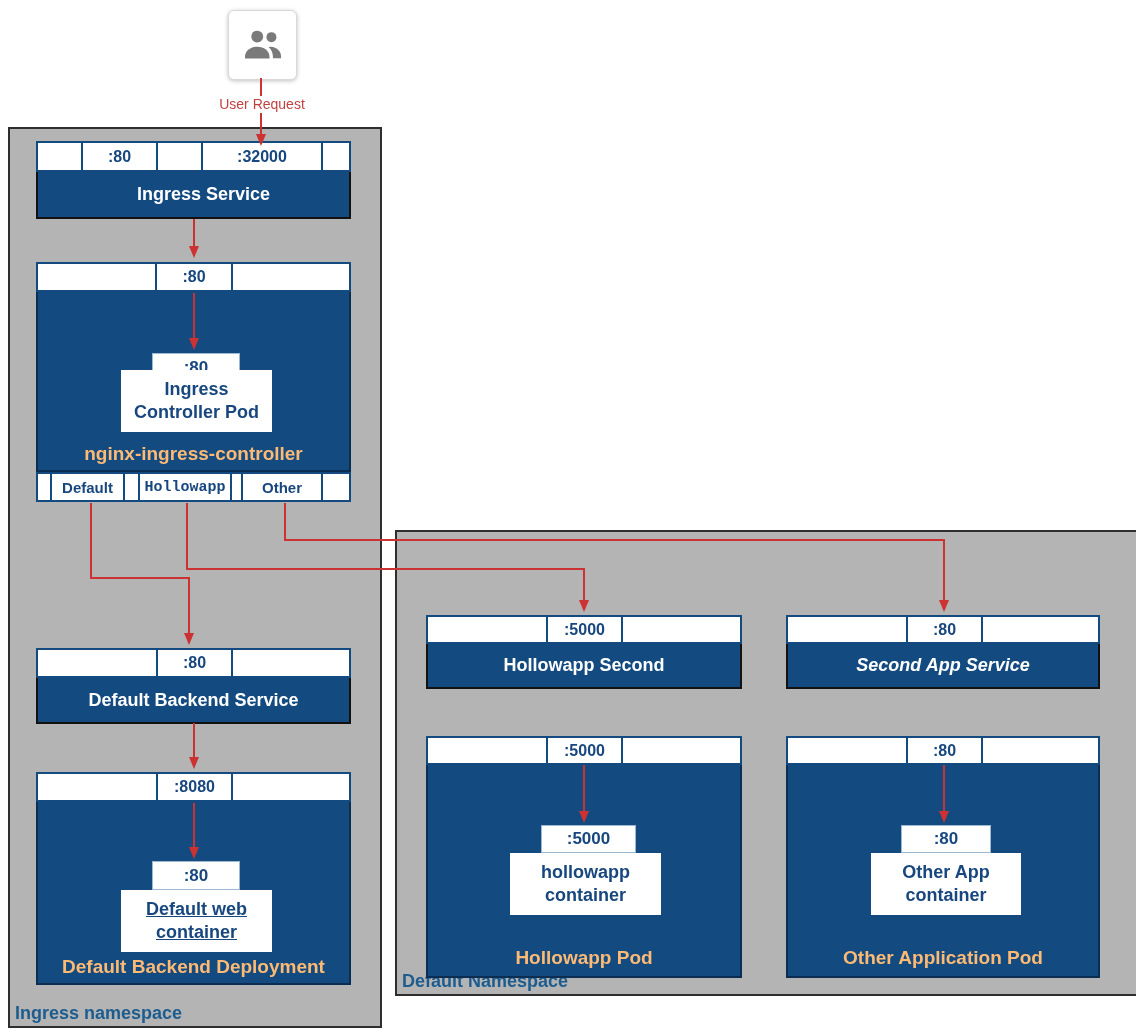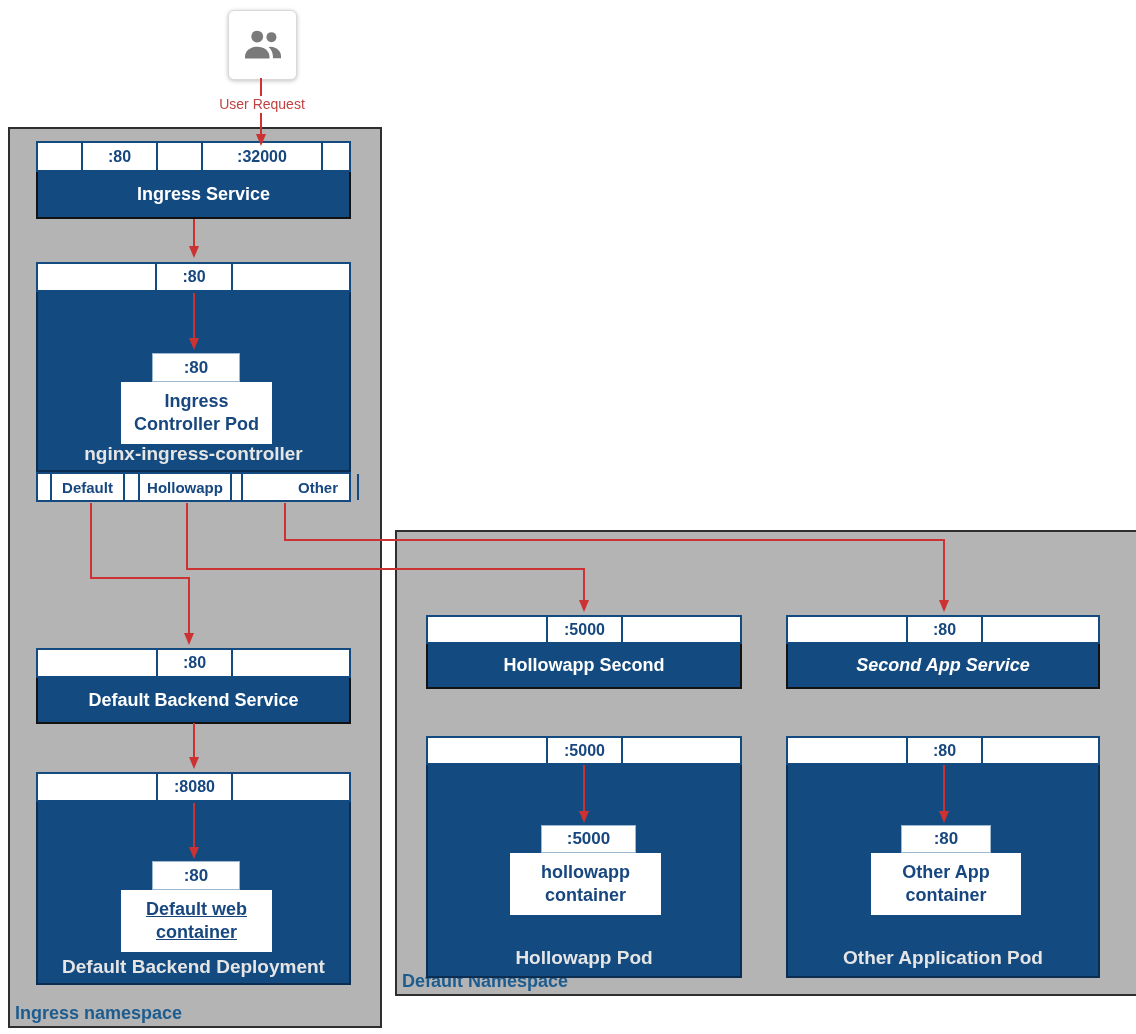--- a/index.html
+++ b/index.html
@@ -44,21 +44,21 @@
     font-weight:bold; font-size:17px;
     display:flex; align-items:center; justify-content:center; z-index:2;
   }
   .inner-box {
     position:absolute; background:#ffffff; color:var(--c-port-text-blue,#17477e);
     font-weight:bold; font-size:18px; line-height:1.3; text-align:center;
     display:flex; align-items:center; justify-content:center; z-index:2; padding:2px;
     box-sizing:border-box;
   }
   .pod-title {
-    position:absolute; left:0; right:0; color:#e5e5e5; font-weight:bold;
+    position:absolute; left:0; right:0; color:#fdba74; font-weight:bold;
     font-size:19px; text-align:center; white-space:nowrap;
   }
   
   .user-card {
     position:absolute; left:228px; top:10px; width:67px; height:68px;
     background:#ffffff; border:1px solid #d9d9d9; border-radius:6px;
     box-shadow:0 1px 4px rgba(0,0,0,0.25);
     display:flex; align-items:center; justify-content:center; z-index:1;
   }
   .user-label {
@@ -109,30 +109,30 @@
   </div>
 
   <div class="stack" style="left:36px; top:262px; width:315px;">
     <div class="port-row">
       <div class="port-cell" style="width:119px;"></div>
       <div class="port-cell" style="width:76px;">:80</div>
       <div class="port-cell"></div>
     </div>
     <div class="pod-body" style="height:180px;">
       <div class="badge" style="left:114px; top:61px; width:88px; height:29px;">:80</div>
-      <div class="inner-box" style="left:83px; top:90px; width:151px; height:62px;">Ingress Controller Pod</div>
+      <div class="inner-box" style="left:83px; top:78px; width:151px; height:62px;">Ingress Controller Pod</div>
       <div class="pod-title" style="bottom:5px;">nginx-ingress-controller</div>
     </div>
     <div class="port-row">
       <div class="port-cell" style="width:14px;"></div>
       <div class="port-cell" style="width:73px;font-size:15px;">Default</div>
       <div class="port-cell" style="width:15px;"></div>
-      <div class="port-cell" style="width:92px;font-size:15px;">Hollowapp</div>
+      <div class="port-cell" style="width:92px;font-size:15px;font-family:Liberation Mono, monospace;">Hollowapp</div>
       <div class="port-cell" style="width:11px;"></div>
-      <div class="port-cell" style="width:80px;font-size:15px;margin-left:36px;">Other</div>
+      <div class="port-cell" style="width:80px;font-size:15px;">Other</div>
       <div class="port-cell"></div>
     </div>
   </div>
 
   <div class="stack" style="left:36px; top:648px; width:315px;">
     <div class="port-row">
       <div class="port-cell" style="width:120px;"></div>
       <div class="port-cell" style="width:75px;">:80</div>
       <div class="port-cell"></div>
     </div>

